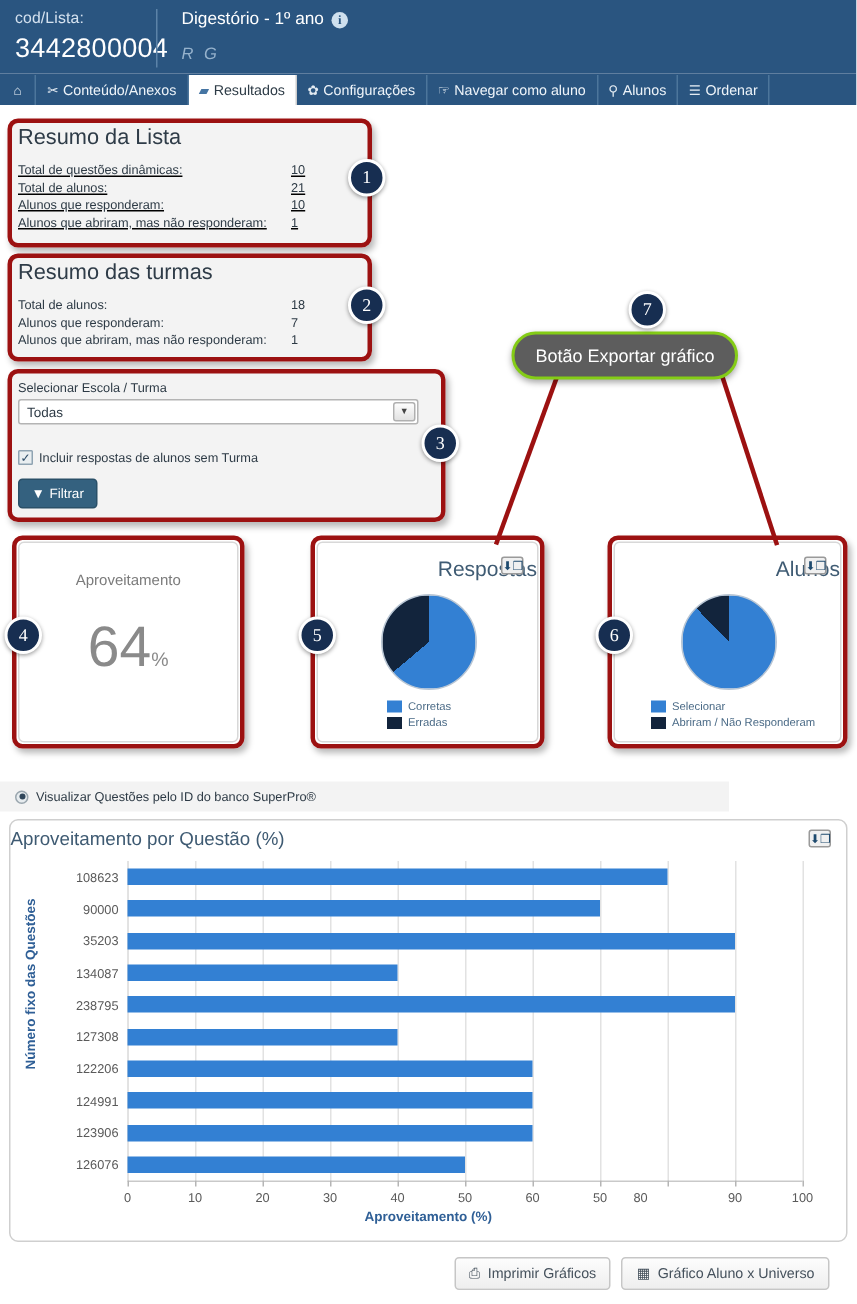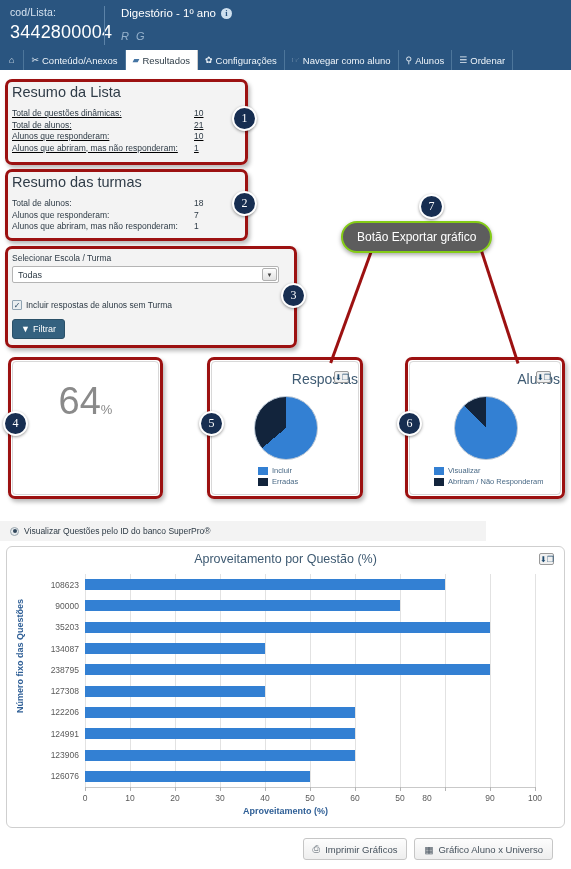--- a/index.html
+++ b/index.html
@@ -125,21 +125,21 @@
     width: 9px; height: 9px; border-radius: 50%; border: 1px solid #9aa6ae;
     background: #e7ecef; display: flex; align-items: center; justify-content: center;
   }
   .radio .dot { width: 4px; height: 4px; border-radius: 50%; background: #30465a; }
 
   
   .chartbox {
     position: absolute; left: 6px; top: 546px; width: 559px; height: 282px;
     background: #fff; border: 1px solid #cfcfcf; border-radius: 6px;
   }
-  .chart-title { text-align: center; font-size: 12.5px; color: #3e5a72; padding-top: 5px; }
+  .chart-title { font-size: 12.5px; color: #3e5a72; padding-top: 5px; }
   .plot { position: absolute; left: 78px; top: 27px; width: 450px; height: 213px; }
   .gridline { position: absolute; top: 0; width: 1px; height: 213px; background: #e2e2e2; }
   .axis-y-line { position: absolute; left: 78px; top: 27px; width: 1px; height: 213px; background: #c9c9c9; }
   .axis-x-line { position: absolute; left: 78px; top: 240px; width: 450px; height: 1px; background: #c9c9c9; }
   .bar { position: absolute; height: 11px; background: #3380d3; }
   .ylab {
     position: absolute; right: 100%; margin-right: 6px; font-size: 8.5px;
     color: #5a5a5a; white-space: nowrap; transform: translateY(-50%);
   }
   .tick { position: absolute; top: 240px; width: 1px; height: 4px; background: #b5b5b5; }
@@ -281,57 +281,58 @@
   <div class="redbox" style="left:5px; top:246px; width:292px; height:102px;"></div>
   <div class="badge" style="left:281px; top:283px;">3</div>
 
   <div class="arrow-line" style="left:372px; top:245px; width:3px; height:125px; transform: rotate(20deg);"></div>
   <div class="arrow-line" style="left:478px; top:245px; width:3px; height:125px; transform: rotate(-18deg);"></div>
 
   <div class="tooltip" style="left:341px; top:221px;">Botão Exportar gráfico</div>
   <div class="badge" style="left:419px; top:194px;">7</div>
 
   <div class="card" style="left:12px; top:361px; width:147px; height:134px;">
+    <div class="aprov-title">Aproveitamento</div>
     <div class="aprov-val">
       <span>64</span><span class="pct">%</span>
     </div>
   </div>
   <div class="redbox" style="left:8px; top:357px; width:155px; height:142px;"></div>
   <div class="badge" style="left:3px; top:411px;">4</div>
 
   <div class="card" style="left:211px; top:361px; width:148px; height:134px;">
     <div class="card-title">Respostas</div>
     <div class="export-ic" style="right:9px; top:9px;">⬇❐</div>
     <div style="position:absolute; left:42px; top:34px; width:64px; height:64px; border-radius:50%;
          background: conic-gradient(from 0deg, #3380d3 0deg 230deg, #12243c 230deg 360deg);
          border:1px solid #b9c6d4;"></div>
     <div class="legend" style="position:absolute; left:46px; top:104px;">
       <div class="lg">
         <span class="swatch" style="background:#3380d3;"></span>
-        <span>Incluir</span>
+        <span>Corretas</span>
       </div>
       <div class="lg">
         <span class="swatch" style="background:#12243c;"></span>
         <span>Erradas</span>
       </div>
     </div>
   </div>
   <div class="redbox" style="left:207px; top:357px; width:156px; height:142px;"></div>
   <div class="badge" style="left:199px; top:411px;">5</div>
 
   <div class="card" style="left:409px; top:361px; width:152px; height:134px;">
     <div class="card-title">Alunos</div>
     <div class="export-ic" style="right:9px; top:9px;">⬇❐</div>
     <div style="position:absolute; left:44px; top:34px; width:64px; height:64px; border-radius:50%;
          background: conic-gradient(from 0deg, #3380d3 0deg 316deg, #12243c 316deg 360deg);
          border:1px solid #b9c6d4;"></div>
     <div class="legend" style="position:absolute; left:24px; top:104px;">
       <div class="lg">
         <span class="swatch" style="background:#3380d3;"></span>
-        <span>Visualizar</span>
+        <span>Selecionar</span>
       </div>
       <div class="lg">
         <span class="swatch" style="background:#12243c;"></span>
         <span>Abriram / Não Responderam</span>
       </div>
     </div>
   </div>
   <div class="redbox" style="left:405px; top:357px; width:160px; height:142px;"></div>
   <div class="badge" style="left:397px; top:411px;">6</div>
 

